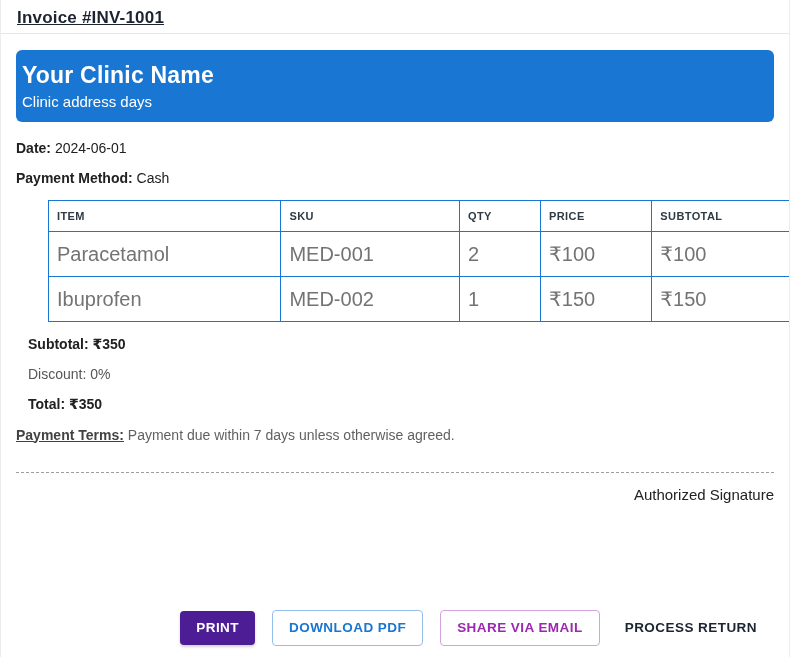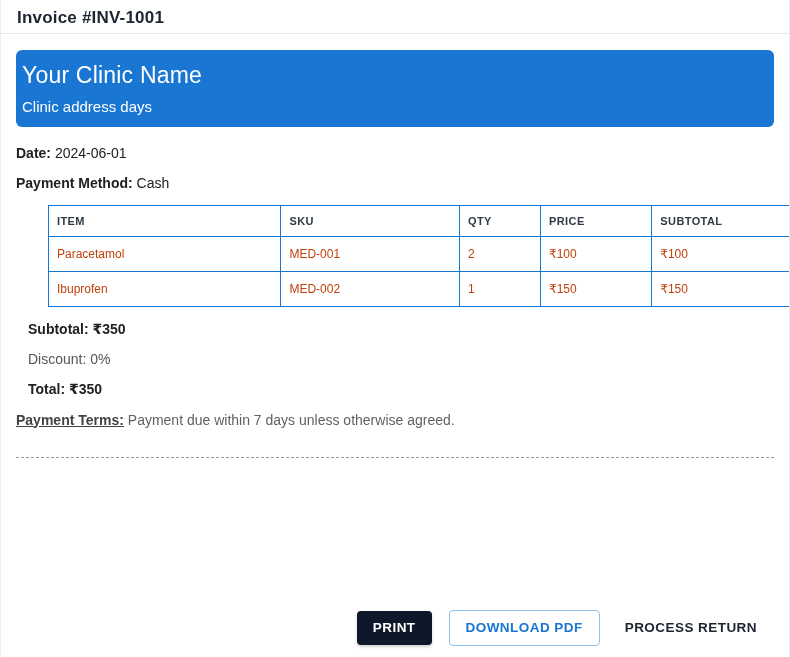--- a/index.html
+++ b/index.html
@@ -13,34 +13,34 @@
     border-left: 1px solid #ececec;
     border-right: 1px solid #ececec;
   }
   .dialog-title {
     padding: 8px 16px 5px 16px;
     font-size: 17px;
     font-weight: 700;
     color: #1b2430;
     border-bottom: 1px solid #e6e6e6;
     letter-spacing: 0.2px;
+    text-decoration: underline;
   }
   .content { padding: 0 15px; }
   .banner {
     margin-top: 16px;
     background: #1976d2;
     border-radius: 6px;
     padding: 10px 6px;
     color: #ffffff;
   }
   .banner-name {
     font-size: 23px;
-    font-weight: 400;
+    font-weight: 700;
     line-height: 1.35;
-    margin-bottom: 5px;
     letter-spacing: 0.2px;
   }
   .banner-address { font-size: 15px; line-height: 1.4; }
   .meta-line { margin: 14px 0; font-size: 14px; line-height: 1.15; }
   .meta-first { margin-top: 18px; }
   .label-bold { font-weight: 700; color: #212121; }
   .invoice-table {
     width: 100%;
     border-collapse: collapse;
     margin-top: 14px;
@@ -52,22 +52,22 @@
     vertical-align: middle;
   }
   .invoice-table th {
     font-size: 11px;
     font-weight: 700;
     color: #2f3a45;
     letter-spacing: 0.4px;
     padding: 9px 8px;
   }
   .invoice-table td {
-    font-size: 12px;
-    color: #c2410c;
+    font-size: 20px;
+    color: #737373;
     padding: 10px 8px;
   }
   .col-item { width: 30.7%; }
   .col-sku { width: 23.6%; }
   .col-qty { width: 10.7%; }
   .col-price { width: 14.7%; }
   .col-subtotal { width: 20.3%; }
   .totals-line { margin: 14px 12px; font-size: 14px; line-height: 1.15; font-weight: 700; }
   .discount-line { font-weight: 400; color: #565656; }
   .notes-line { margin: 18px 0 14px 0; font-size: 15px; line-height: 1.2; color: #2b2b2b; }
@@ -101,21 +101,21 @@
     letter-spacing: 0.45px;
     text-transform: uppercase;
     border-radius: 4px;
     padding: 8px 16px;
     line-height: 1.3;
     cursor: pointer;
     background: transparent;
     border: none;
   }
   .btn-contained-primary {
-    background: #0f172a;
+    background: #4c1d95;
     color: #ffffff;
     box-shadow: 0 2px 3px rgba(0,0,0,0.18);
   }
   .btn-outlined-primary {
     border: 1px solid #94bfec;
     color: #1976d2;
     background: #ffffff;
   }
   .btn-outlined-secondary {
     border: 1px solid #d4a3de;
@@ -183,20 +183,22 @@
 
   <p class="totals-line discount-line"><span>Discount:</span> <span>0%</span></p>
 
   <p class="totals-line"><span>Total:</span> <span>₹350</span></p>
 
 
   <p class="terms-line"><span class="terms-label">Payment Terms:</span> <span>Payment due within 7 days unless otherwise agreed.</span></p>
 
   <hr class="sig-divider">
 
+  <div class="signature">Authorized Signature</div>
 
 </div>
 
 <div class="actions">
   <button class="btn btn-contained-primary">PRINT</button>
   <button class="btn btn-outlined-primary">DOWNLOAD PDF</button>
+  <button class="btn btn-outlined-secondary">SHARE VIA EMAIL</button>
   <button class="btn btn-text-dark">PROCESS RETURN</button>
 </div>
 
 </body></html>

